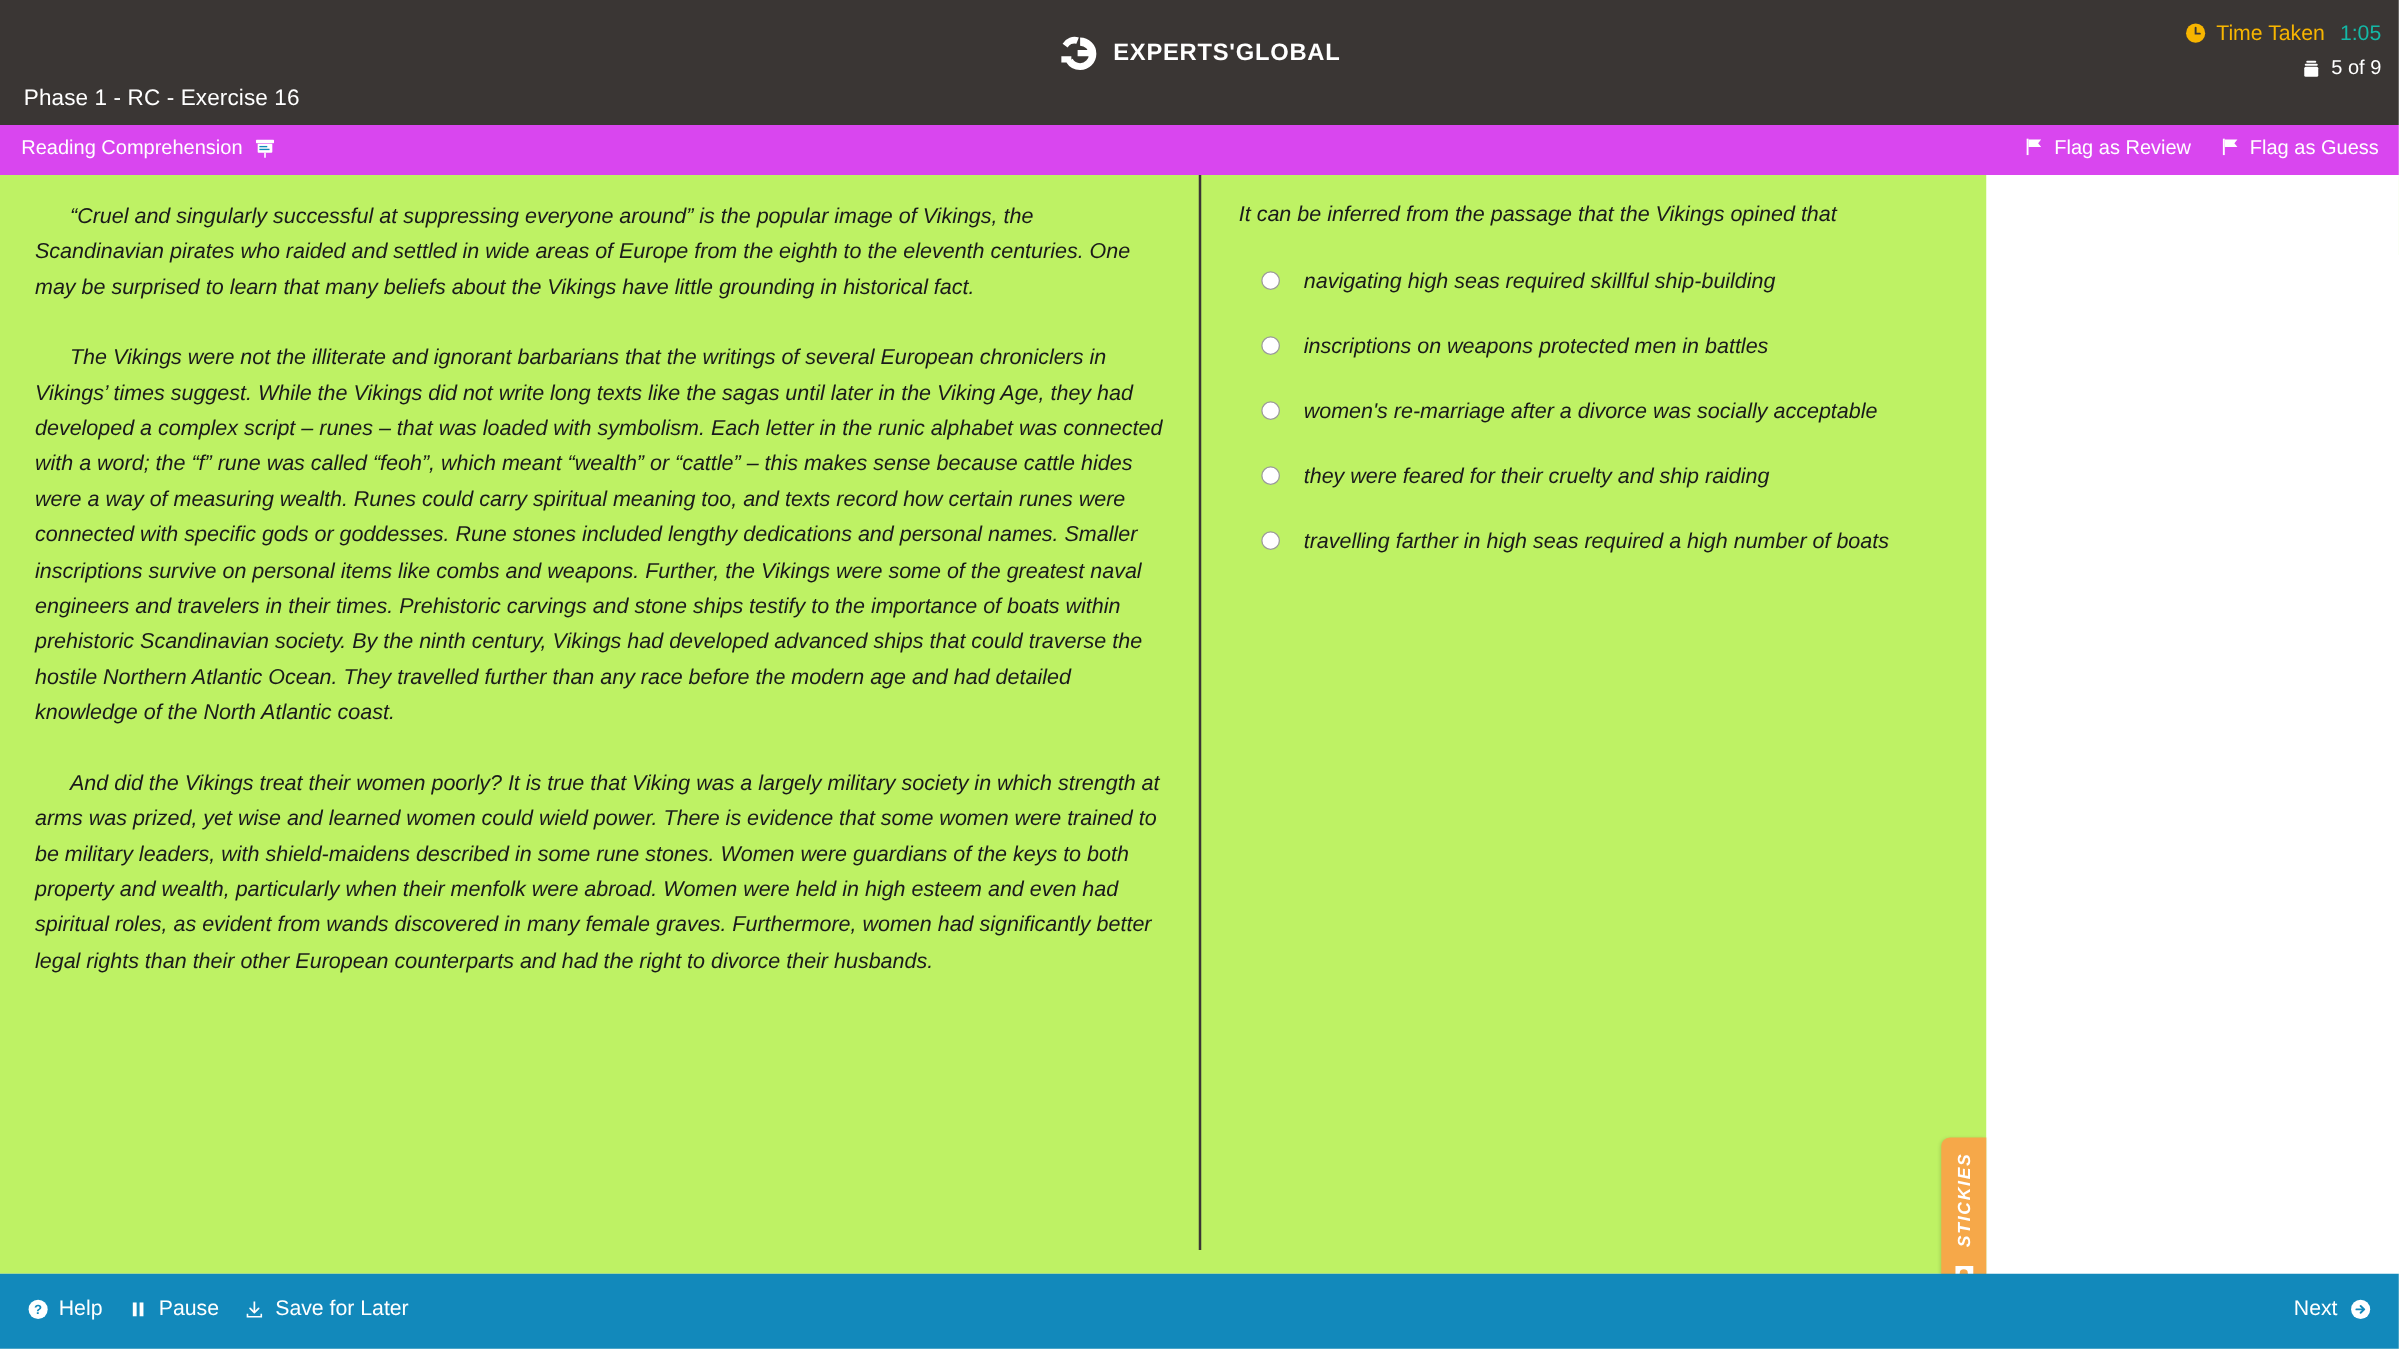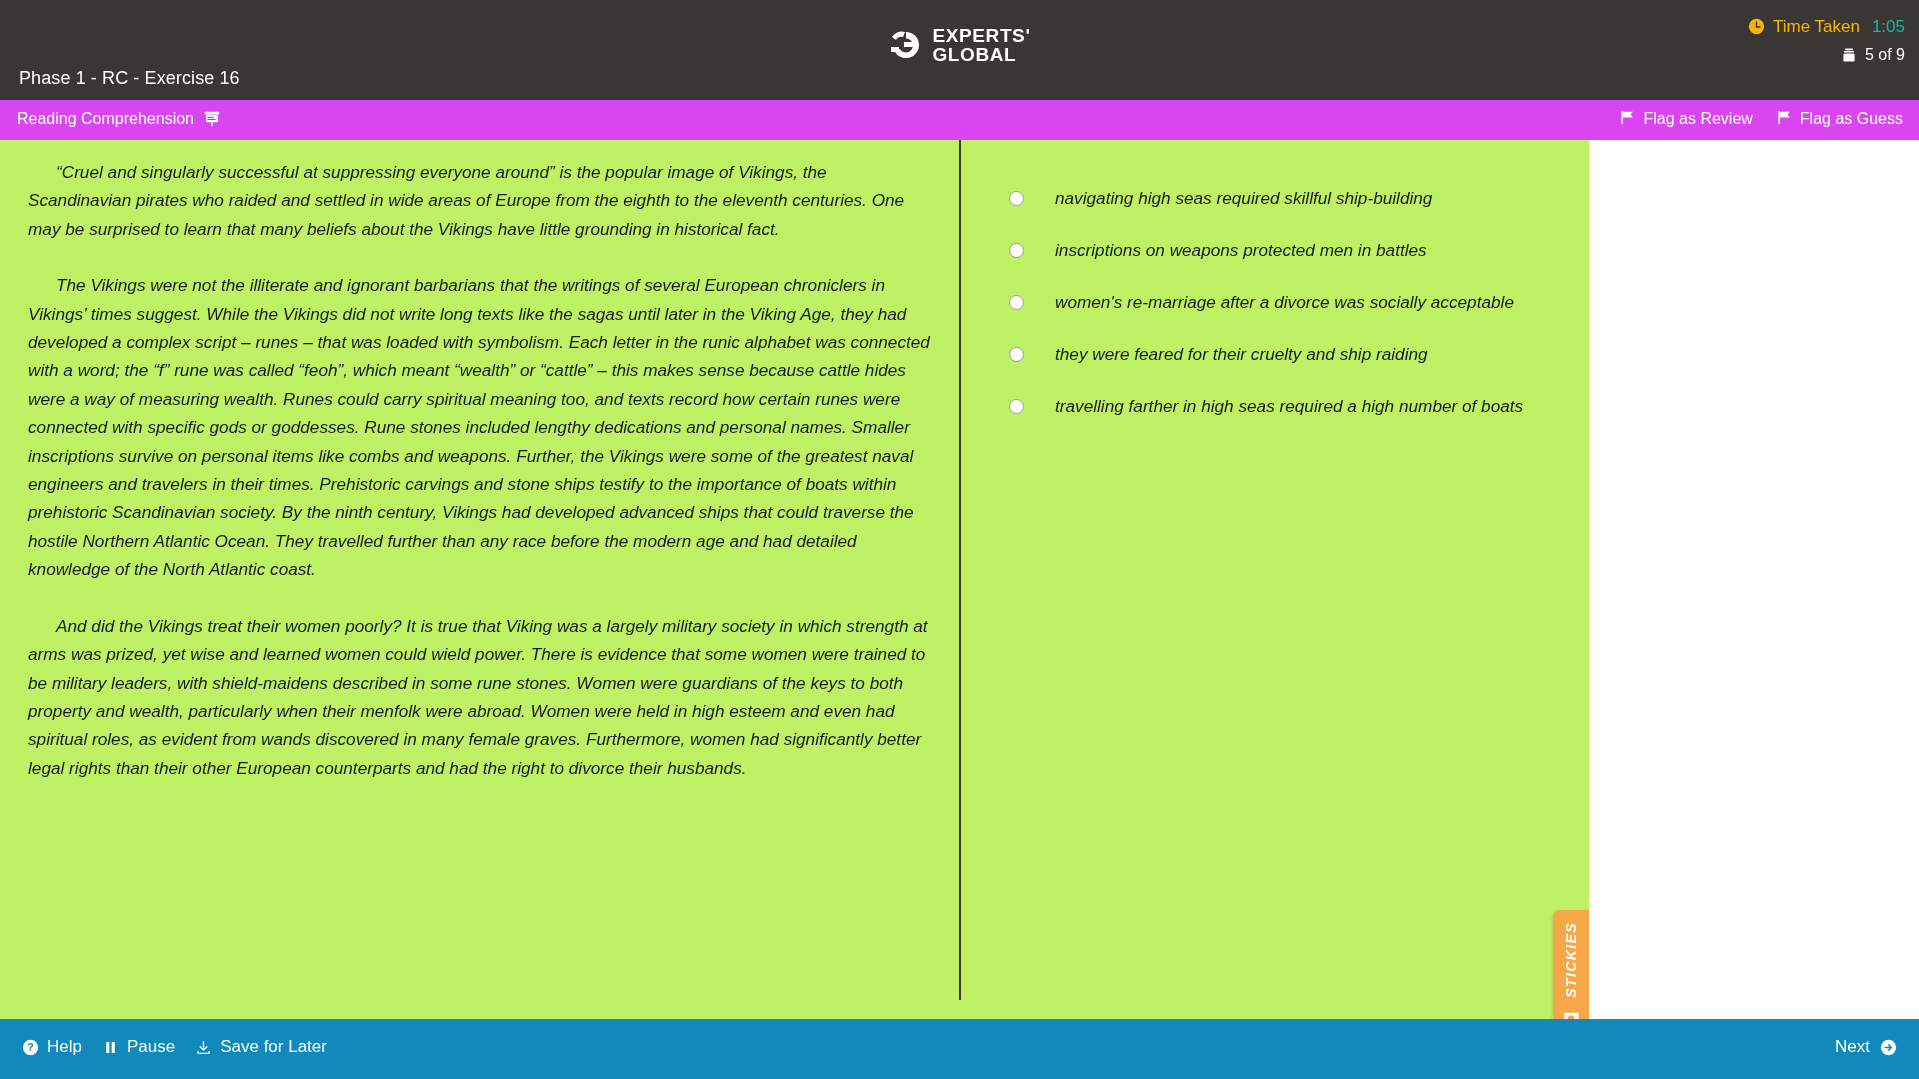--- a/index.html
+++ b/index.html
@@ -34,21 +34,21 @@
     left: 50%;
     transform: translateX(-50%);
     top: 26px;
     display: flex;
     align-items: center;
     gap: 10px;
   }
   .brand-mark { width: 34px; height: 34px; flex: 0 0 34px; }
   .brand-text {
     display: flex;
-    flex-direction: column;
+    flex-direction: row;
     line-height: 1.02;
     font-weight: bold;
     font-size: 19px;
     letter-spacing: 0.6px;
     color: #ffffff;
   }
   .timer-block {
     position: absolute;
     right: 14px;
     top: 18px;
@@ -157,21 +157,21 @@
   }
   .question-stem {
     font-size: 17.2px;
     line-height: 26px;
     color: #1a1a1a;
     margin-bottom: 23px;
   }
   .option-row {
     display: flex;
     align-items: flex-start;
-    gap: 31px;
+    gap: 19px;
     padding: 0 0 0 18px;
     margin-bottom: 15px;
     cursor: pointer;
     margin-top: 29px;
   }
   .radio-circle {
     width: 15px;
     height: 15px;
     border: 1.6px solid #9a9a9a;
     border-radius: 50%;
@@ -324,20 +324,21 @@
 
   <div class="passage-pane">
     <p class="passage-para">“Cruel and singularly successful at suppressing everyone around” is the popular image of Vikings, the Scandinavian pirates who raided and settled in wide areas of Europe from the eighth to the eleventh centuries. One may be surprised to learn that many beliefs about the Vikings have little grounding in historical fact.</p>
     <p class="passage-para">The Vikings were not the illiterate and ignorant barbarians that the writings of several European chroniclers in Vikings’ times suggest. While the Vikings did not write long texts like the sagas until later in the Viking Age, they had developed a complex script – runes – that was loaded with symbolism. Each letter in the runic alphabet was connected with a word; the “f” rune was called “feoh”, which meant “wealth” or “cattle” – this makes sense because cattle hides were a way of measuring wealth. Runes could carry spiritual meaning too, and texts record how certain runes were connected with specific gods or goddesses. Rune stones included lengthy dedications and personal names. Smaller inscriptions survive on personal items like combs and weapons. Further, the Vikings were some of the greatest naval engineers and travelers in their times. Prehistoric carvings and stone ships testify to the importance of boats within prehistoric Scandinavian society. By the ninth century, Vikings had developed advanced ships that could traverse the hostile Northern Atlantic Ocean. They travelled further than any race before the modern age and had detailed knowledge of the North Atlantic coast.</p>
     <p class="passage-para">And did the Vikings treat their women poorly? It is true that Viking was a largely military society in which strength at arms was prized, yet wise and learned women could wield power. There is evidence that some women were trained to be military leaders, with shield-maidens described in some rune stones. Women were guardians of the keys to both property and wealth, particularly when their menfolk were abroad. Women were held in high esteem and even had spiritual roles, as evident from wands discovered in many female graves. Furthermore, women had significantly better legal rights than their other European counterparts and had the right to divorce their husbands.</p>
   </div>
 
   <div class="divider"></div>
 
   <div class="question-pane">
+    <div class="question-stem">It can be inferred from the passage that the Vikings opined that</div>
 
     <div class="option-row">
       <span class="radio-circle"></span>
       <span class="option-text">navigating high seas required skillful ship-building</span>
     </div>
     <div class="option-row">
       <span class="radio-circle"></span>
       <span class="option-text">inscriptions on weapons protected men in battles</span>
     </div>
     <div class="option-row">

